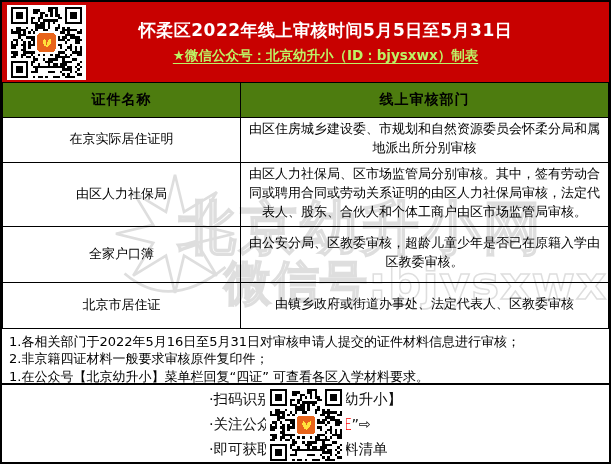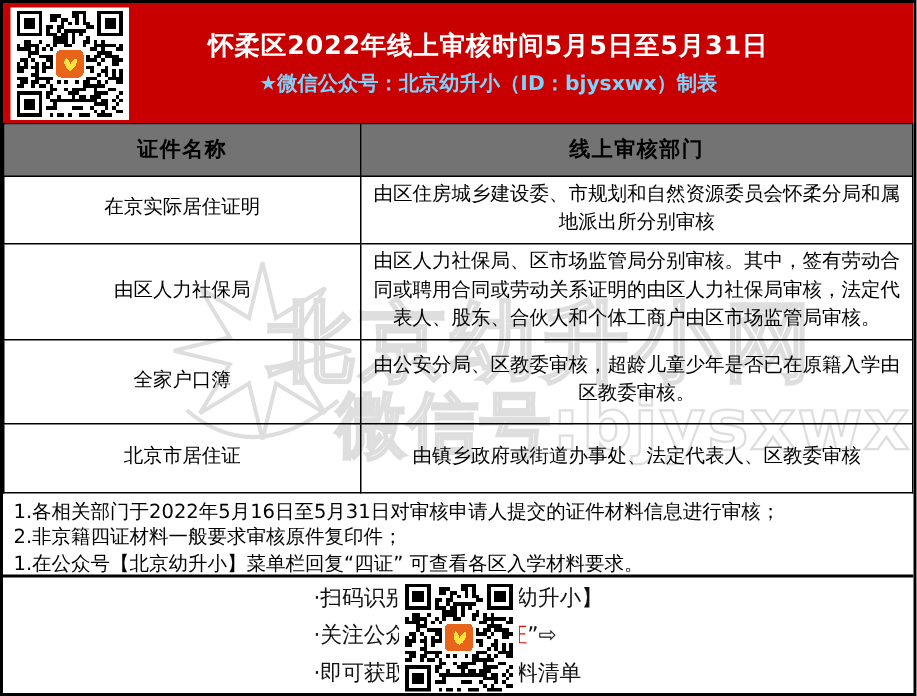--- a/index.html
+++ b/index.html
@@ -10,32 +10,32 @@
     border:2px solid #000; overflow:hidden; margin:0 auto;
   }
   
   .hdr {
     position:relative; height:80px; background:#c80100;
     display:flex; flex-direction:column; justify-content:center; align-items:center;
     padding-left:86px; padding-right:46px; z-index:2;
   }
   .hdr-title { color:#fff; font-weight:bold; font-size:17px; letter-spacing:0.5px; white-space:nowrap; }
   .hdr-sub {
-    color:#7dd3fc; font-weight:bold; font-size:13.5px; margin-top:5px; white-space:nowrap;
-    text-underline-offset:3px;
+    color:#bef264; font-weight:bold; font-size:13.5px; margin-top:5px; white-space:nowrap;
+    text-decoration:underline; text-underline-offset:3px;
   }
   .qr-box {
     position:absolute; background:#fff; padding:2px; line-height:0;
   }
   .qr-box.hdr-qr { left:5px; top:3px; width:79px; height:75px; }
   .qr-box svg { width:100%; height:100%; }
   
   table { width:100%; border-collapse:collapse; position:relative; z-index:2; }
   td, th { border:1px solid #000; text-align:center; vertical-align:middle; color:#000; }
-  th { background:#737373; font-size:14px; font-weight:bold; height:35px; letter-spacing:1px; }
+  th { background:#4d7c0f; font-size:14px; font-weight:bold; height:35px; letter-spacing:1px; }
   td { font-size:13px; line-height:1.45; background:transparent; }
   .c1 { width:238px; }
   .c2 { padding:3px 8px;font-family:Liberation Mono, monospace; }
   .r1 td { height:43px; } .r2 td { height:64px; } .r3 td { height:56px; } .r4 td { height:46px; }
   
   .notes {
     position:relative; z-index:2; padding:4px 7px 3px 7px; border-bottom:2px solid #000;
     font-size:13px; line-height:17.5px; color:#000; background:transparent; height:56px;
   }
   

